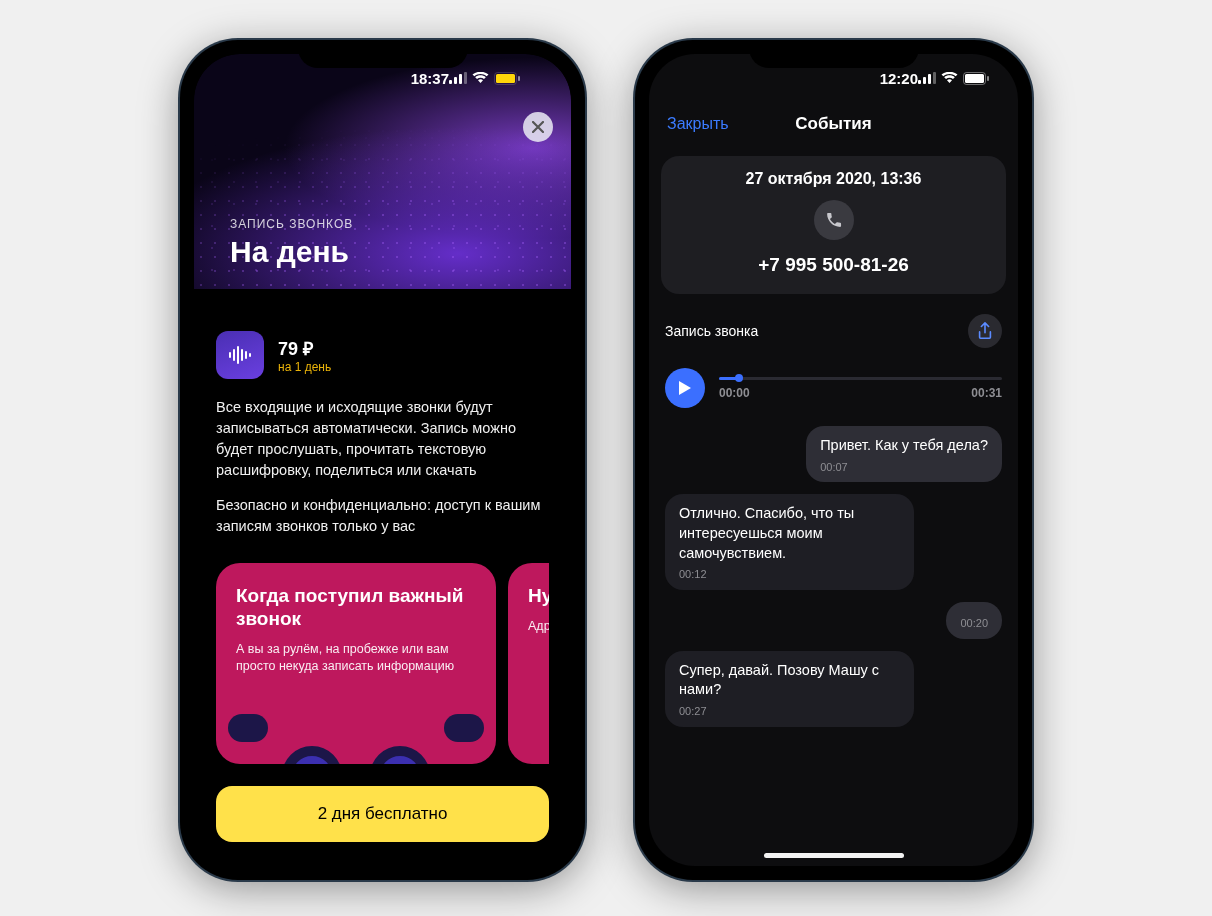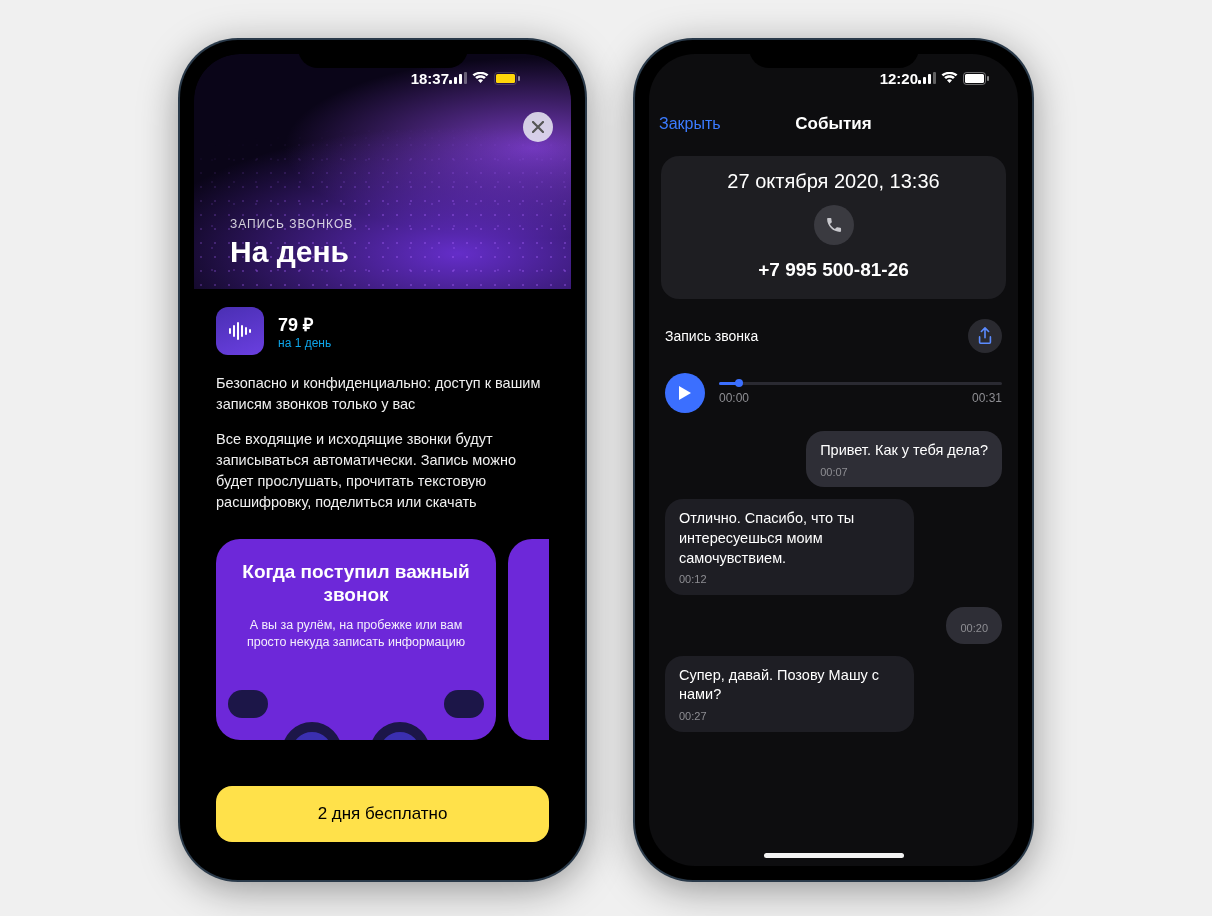--- a/index.html
+++ b/index.html
@@ -99,41 +99,40 @@
     color: rgba(255,255,255,0.8);
     margin-bottom: 4px;
     position: relative; z-index:2;
     font-weight: 500;
   }
   .p1-title {
     font-size: 30px;
     font-weight: 700;
     position: relative; z-index:2;
   }
-  .p1-body { padding: 18px 22px 0 22px; }
+  .p1-body { padding: 18px 22px 0 22px; margin-top: 24px; }
   .price-row { display:flex; align-items:center; gap:14px; }
   .app-icon {
     width: 48px; height:48px; border-radius:12px;
     background: linear-gradient(160deg,#4a2fb3,#6a3fe0);
     display:flex; align-items:center; justify-content:center;
   }
   .app-icon svg { width:26px; height:26px; }
   .price { font-size:18px; font-weight:700; }
-  .price-sub { font-size:12px; color:#0ea5e9; }
+  .price-sub { font-size:12px; color:#eab308; }
   .desc { font-size:14.5px; line-height:1.45; margin-top:18px; color:#f0f0f0; }
   .desc + .desc { margin-top:14px; }
   .cards {
     display:flex; gap:12px; margin-top:26px; overflow:hidden;
   }
   .card {
-    background:#6d28d9;
+    background:#be185d;
     border-radius:24px;
     padding:22px 20px 90px 20px;
     min-width: 280px;
-    text-align:center;
     position:relative;
     overflow:hidden;
   }
   .card-title { font-size:19px; font-weight:700; line-height:1.2; }
   .card-sub { font-size:12.5px; line-height:1.35; margin-top:10px; opacity:0.92; }
   .card-illustration {
     position:absolute; bottom:-30px; left:0; right:0; height:100px;
     display:flex; align-items:flex-end; justify-content:center;
   }
   .illus-wheel { width:60px; height:60px; border-radius:50%; border:10px solid #1c1648; background:#3b2fb0; margin:0 14px -12px; }
@@ -144,38 +143,38 @@
     height:56px; line-height:56px; border-radius:16px;
     font-size:17px; font-weight:500;
     z-index:10;
   }
   
   .p2-screen { background:#0d0d0f; }
   .p2-nav {
     display:flex; align-items:center; justify-content:center;
     height:44px; position:relative; font-size:17px;
   }
-  .p2-nav-close { position:absolute; left:10px; color:#3b7bff; font-size:16px; }
+  .p2-nav-close { position:absolute; left:18px; color:#3b7bff; font-size:16px; }
   .p2-nav-title { font-weight:600; }
   .p2-card {
     background:#1e1e22; margin:10px 12px 0; border-radius:18px;
     padding:14px 14px 18px; text-align:center;
   }
-  .p2-date { font-size:20px; font-weight:400; }
+  .p2-date { font-size:16px; font-weight:700; }
   .p2-phone-icon {
     width:40px;height:40px;border-radius:50%;background:#3a3a40;
     display:flex;align-items:center;justify-content:center;
     margin:12px auto 14px;
   }
   .p2-number { font-size:19px; font-weight:700; }
   .p2-section { padding: 20px 16px 0; }
   .p2-section-head { display:flex; align-items:center; justify-content:space-between; }
   .p2-section-title { font-size:14px; font-weight:400; }
   .p2-share { width:34px;height:34px;border-radius:50%;background:#2a2a30;display:flex;align-items:center;justify-content:center; }
-  .p2-player { display:flex; align-items:center; gap:14px; margin-top:20px; }
+  .p2-player { display:flex; align-items:center; gap:14px; margin-top:20px;font-weight:bold; }
   .play-btn { width:40px;height:40px;border-radius:50%;background:#3b6fff;display:flex;align-items:center;justify-content:center; }
   .track { flex:1; }
   .track-bar { height:3px;background:#2a2a32;border-radius:2px;position:relative; }
   .track-prog { position:absolute;left:0;top:0;height:100%;width:7%;background:#3b6fff;border-radius:2px; }
   .track-dot { position:absolute;left:7%;top:50%;transform:translate(-50%,-50%);width:8px;height:8px;border-radius:50%;background:#3b6fff; }
   .track-times { display:flex;justify-content:space-between;font-size:12px;color:#8e8e93;margin-top:6px; }
   .chat { padding: 18px 16px 0; display:flex; flex-direction:column; gap:12px; }
   .msg { max-width: 74%; padding:10px 14px 8px; border-radius:18px; font-size:14.5px; line-height:1.35; }
   .msg .ts { font-size:11px; color:#8e8e93; margin-top:4px; display:block; }
   .msg.right { align-self:flex-end; background:#2e2e36; }
@@ -239,22 +238,22 @@
                 <line x1="23" y1="12" x2="23" y2="14"></line>
               </g>
             </svg>
         </div>
         <div>
           <div class="price">79 ₽</div>
           <div class="price-sub">на 1 день</div>
         </div>
       </div>
 
+      <div class="desc">Все входящие и исходящие звонки будут записываться автоматически. Запись можно будет прослушать, прочитать текстовую расшифровку, поделиться или скачать</div>
       <div class="desc">Безопасно и конфиденциально: доступ к вашим записям звонков только у вас</div>
-      <div class="desc">Все входящие и исходящие звонки будут записываться автоматически. Запись можно будет прослушать, прочитать текстовую расшифровку, поделиться или скачать</div>
 
       <div class="cards">
         <div class="card">
           <div class="card-title">Когда поступил важный звонок</div>
           <div class="card-sub">А вы за рулём, на пробежке или вам просто некуда записать информацию</div>
           <div class="card-illustration">
             <div class="illus-cloud"></div>
             <div class="illus-wheel"></div>
             <div class="illus-wheel"></div>
             <div class="illus-cloud"></div>

